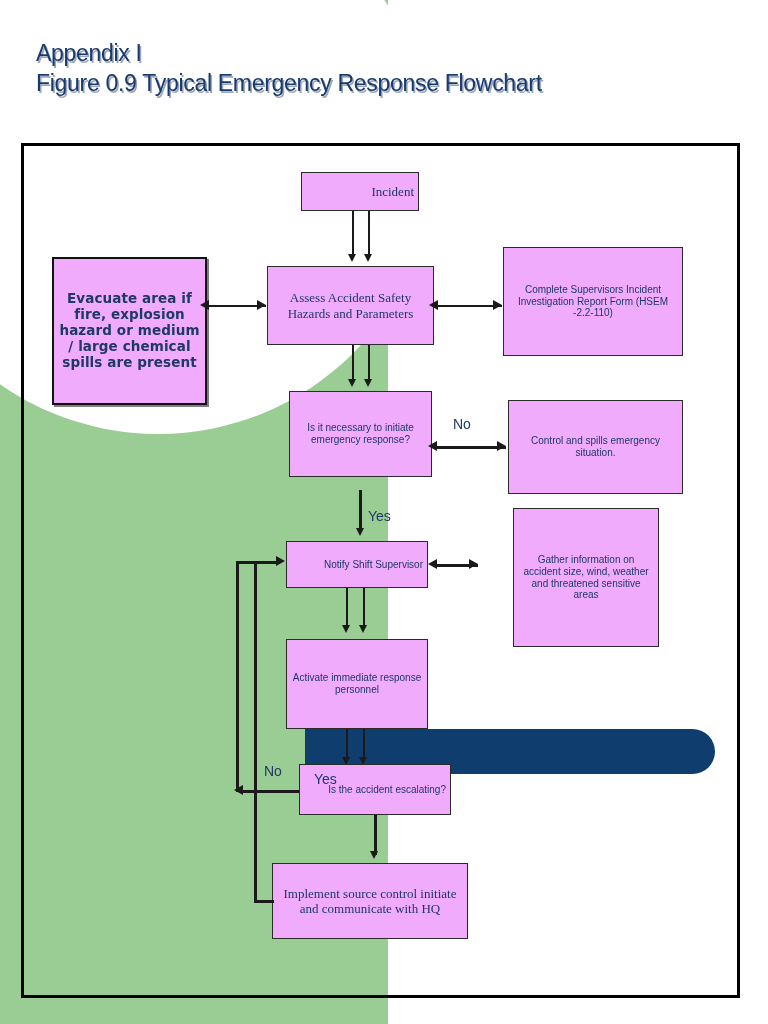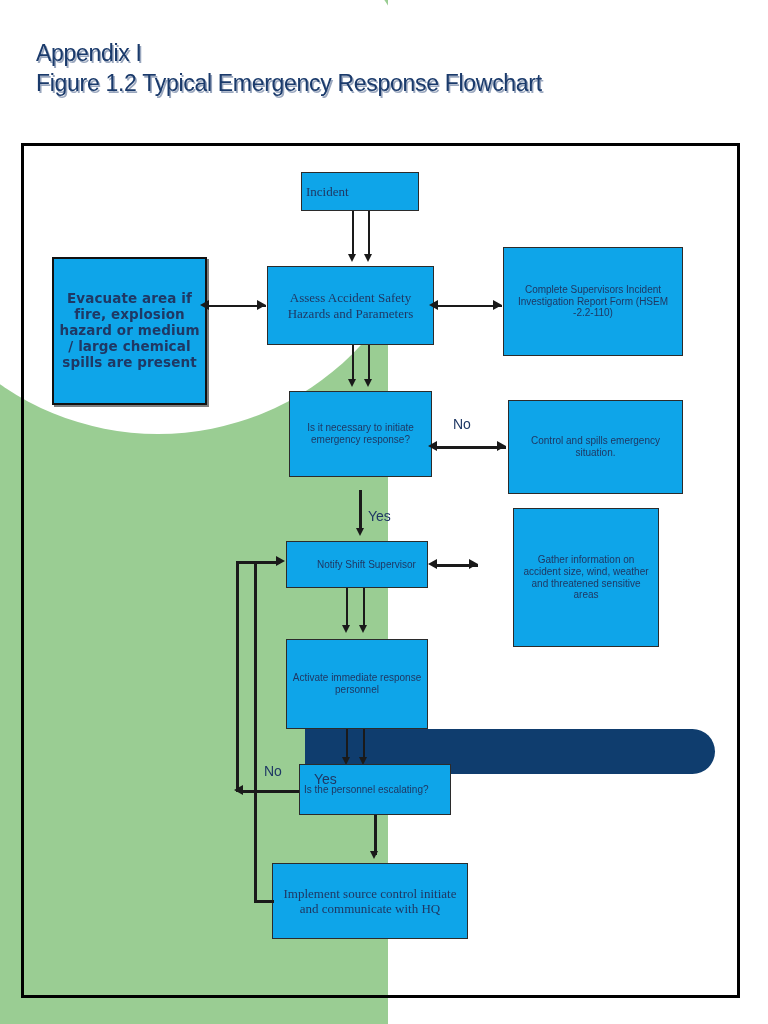--- a/index.html
+++ b/index.html
@@ -68,26 +68,26 @@
     line-height: 30px;
     letter-spacing: -0.3px;
     text-shadow: 1.5px 1.5px 0 rgba(30,60,110,0.45);
   }
   .title-line { white-space: nowrap; }
 
   
   .node {
     position: absolute;
     box-sizing: border-box;
-    background: #0ea5e9;
+    background: #f0abfc;
     border: 1px solid #2b2b2b;
     color: #1d3557;
     display: flex;
     align-items: center;
-    justify-content: flex-start;
+    justify-content: flex-end;
     text-align: center;
     padding: 2px 4px;
     line-height: 1.18;
   }
   .node-serif {
     font-family: "Liberation Serif", serif;
     font-size: 13px;
     color: #1f3864;
   }
   .node-sans {
@@ -145,21 +145,21 @@
 </head>
 <body>
 
 <div id="page">
 
   <div class="green-band"></div>
   <div class="white-circle"></div>
 
   <div class="title-block">
     <div class="title-line">Appendix I</div>
-    <div class="title-line">Figure 1.2 Typical Emergency Response Flowchart</div>
+    <div class="title-line">Figure 0.9 Typical Emergency Response Flowchart</div>
   </div>
 
   <div class="frame"></div>
 
   <div class="navy-bar"></div>
 
   <div class="node node-serif" style="left:301px; top:172px; width:118px; height:39px;">
     <span>Incident</span>
   </div>
 
@@ -189,21 +189,21 @@
 
   <div class="node node-sans" style="left:286px; top:541px; width:142px; height:47px;padding-left:30px;">
     <span>Notify Shift Supervisor</span>
   </div>
 
   <div class="node node-sans" style="left:286px; top:639px; width:142px; height:90px;">
     <span>Activate immediate response personnel</span>
   </div>
 
   <div class="node node-sans" style="left:299px; top:764px; width:152px; height:51px; z-index:5;">
-    <span>Is the personnel escalating?</span>
+    <span>Is the accident escalating?</span>
   </div>
 
   <div class="node node-serif" style="left:272px; top:863px; width:196px; height:76px;">
     <span>Implement source control initiate and communicate with HQ</span>
   </div>
 
   <div class="conn v" style="left:352px; top:211px; height:45px;"></div>
   <div class="arrow arrow-down" style="left:348px; top:254px;"></div>
   <div class="conn v" style="left:368px; top:211px; height:45px;"></div>
   <div class="arrow arrow-down" style="left:364px; top:254px;"></div>

